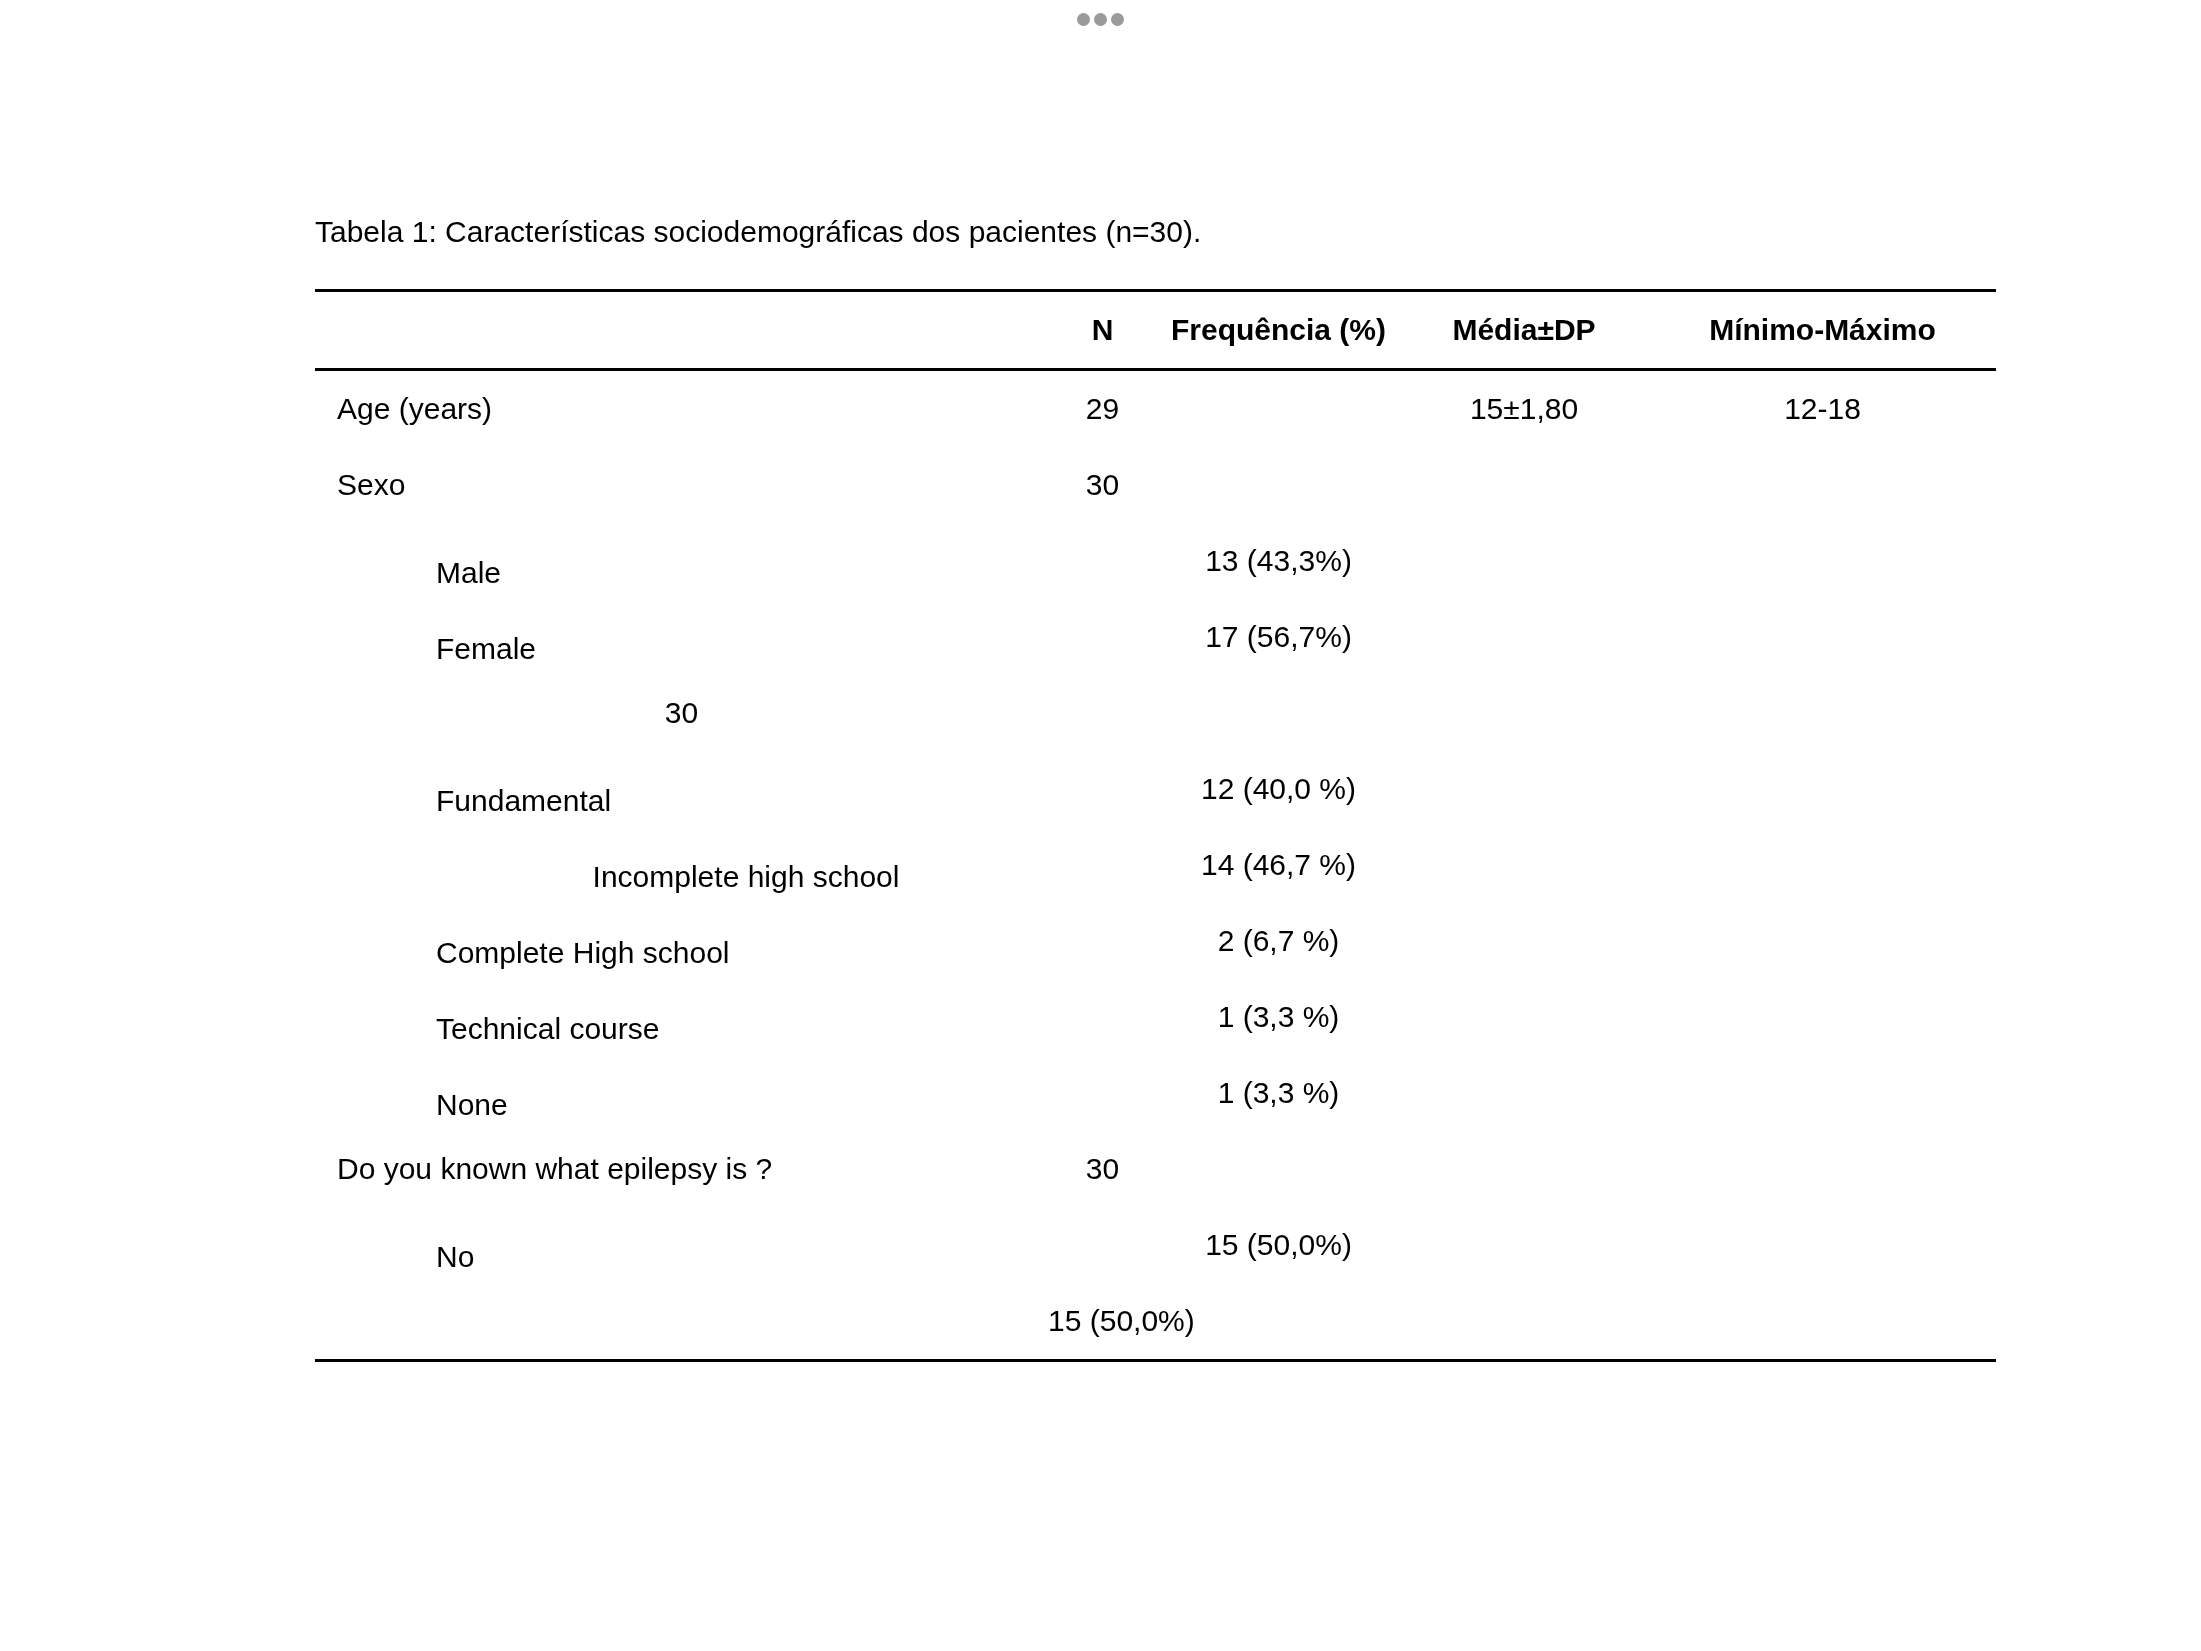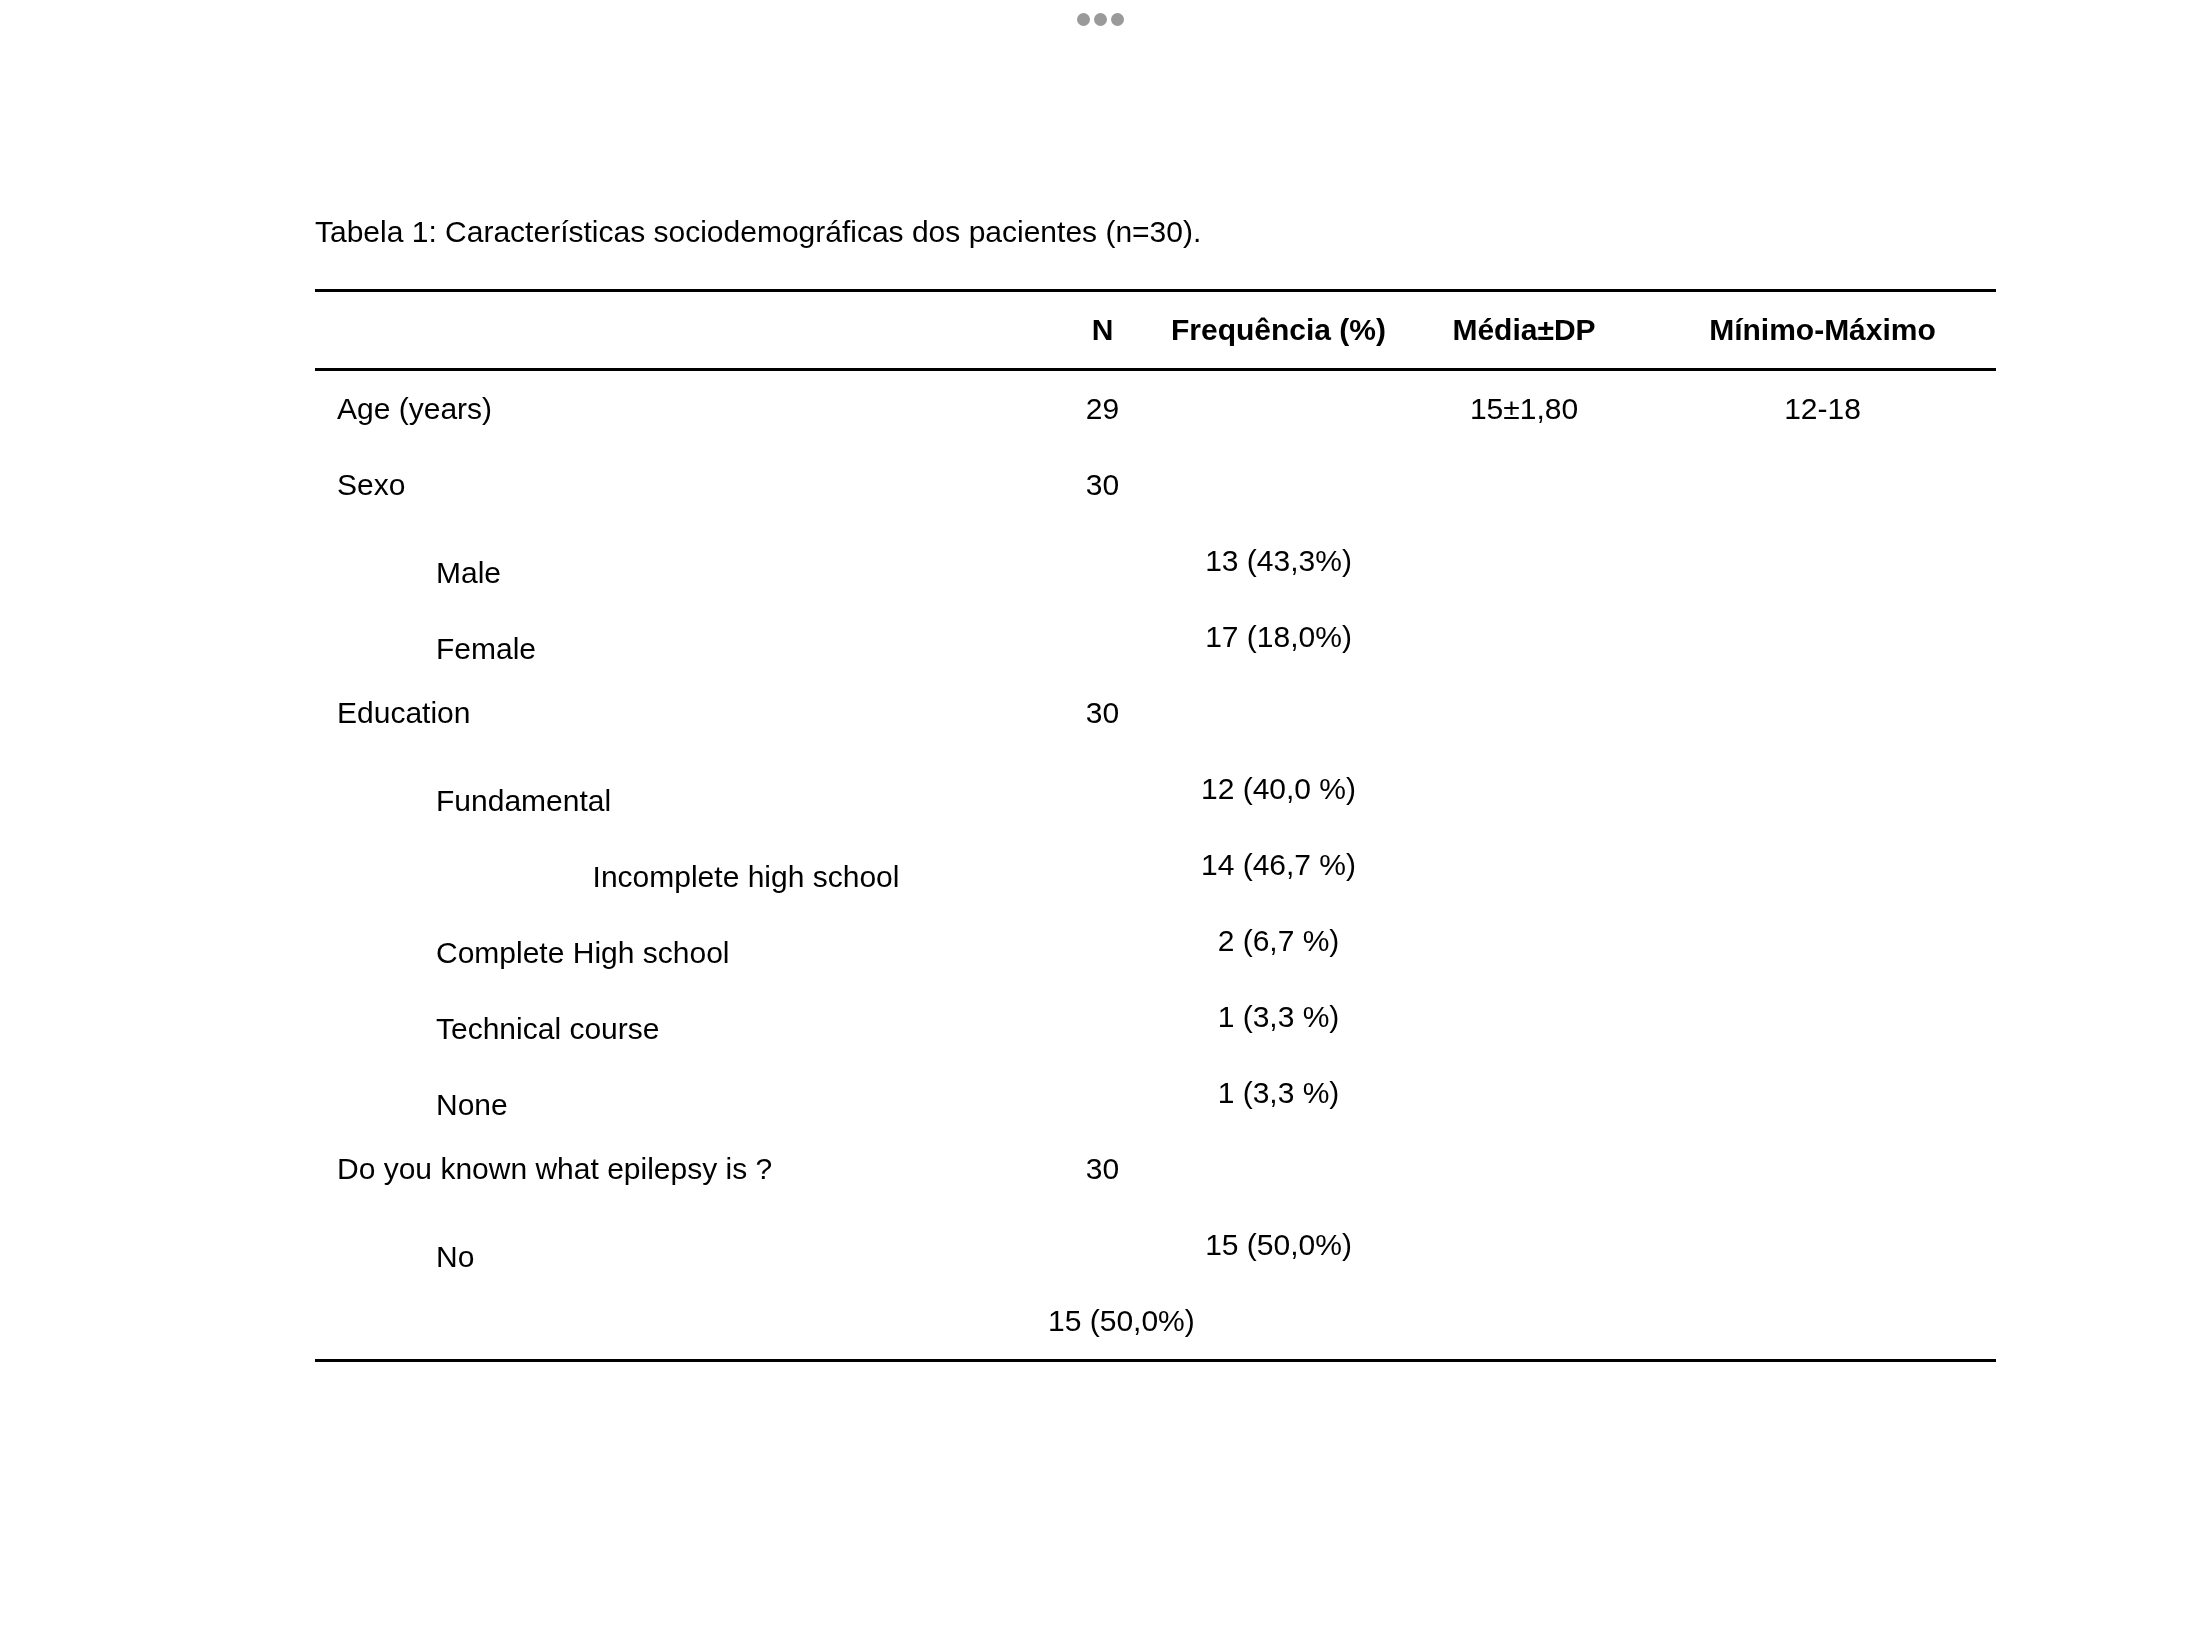--- a/index.html
+++ b/index.html
@@ -86,27 +86,26 @@
     <div class="td label">Male</div>
     <div class="td c n"></div>
     <div class="td c">13 (43,3%)</div>
     <div class="td c"></div>
     <div class="td c"></div>
   </div>
 
   <div class="tr sub">
     <div class="td label">Female</div>
     <div class="td c n"></div>
-    <div class="td c">17 (18,0%)</div>
+    <div class="td c">17 (56,7%)</div>
     <div class="td c"></div>
     <div class="td c"></div>
   </div>
 
   <div class="tr main">
-    <div class="td label">Education</div>
     <div class="td c n">30</div>
     <div class="td c"></div>
     <div class="td c"></div>
     <div class="td c"></div>
   </div>
 
   <div class="tr sub">
     <div class="td label">Fundamental</div>
     <div class="td c n"></div>
     <div class="td c">12 (40,0 %)</div>

